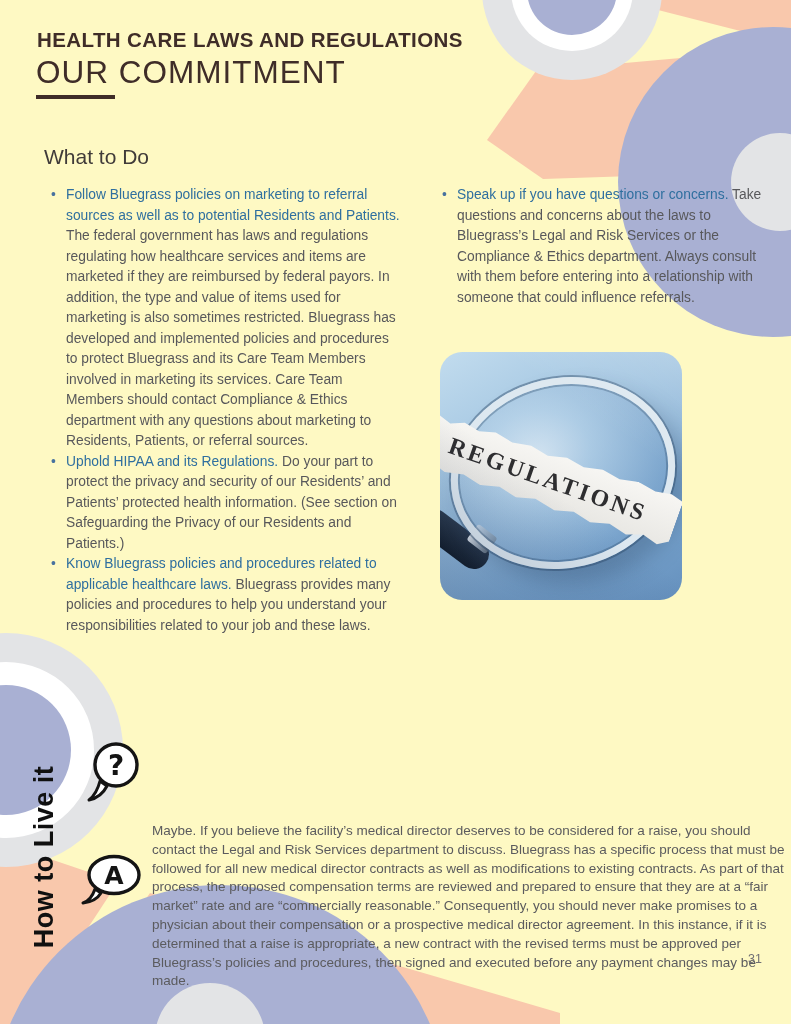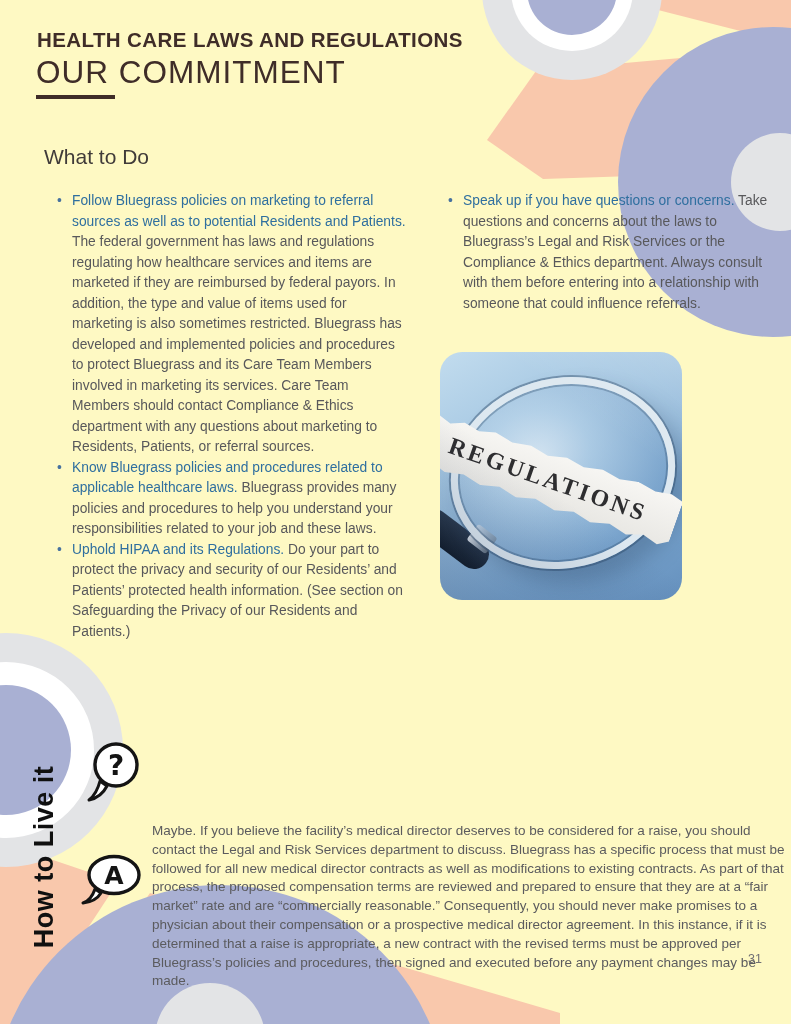--- a/index.html
+++ b/index.html
@@ -12,21 +12,21 @@
            letter-spacing:.4px;color:#3f2d28;z-index:2;}
   .title{position:absolute;left:36px;top:54px;font-size:31.5px;font-weight:500;
          letter-spacing:1px;color:#3f2d28;z-index:2;margin:0;}
   .title-underline{position:absolute;left:36px;top:95px;width:79px;height:4px;
          background:#3f2d28;z-index:2;}
 
   .what-heading{position:absolute;left:44px;top:145px;font-size:21px;font-weight:500;
          color:#403b39;margin:0;z-index:2;}
 
   
-  .col{position:absolute;top:181px;margin:10px;padding:0;list-style:none;z-index:2;
+  .col{position:absolute;top:181px;margin:4px;padding:0;list-style:none;z-index:2;
        font-size:13.8px;line-height:20.5px;}
   .col.left{left:45px;width:354px;}
   .col.right{left:436px;width:336px;}
   .col li{position:relative;padding-left:17px;}
   .col li::before{content:"\2022";position:absolute;left:2px;top:0;color:#47729f;}
   .lead{color:#2f6f9f;}
   .bodytxt{color:#58585b;}
 
   
   .photo{position:absolute;left:440px;top:352px;width:242px;height:248px;margin:0;
@@ -98,22 +98,22 @@
   </svg>
 
   <div class="eyebrow">HEALTH CARE LAWS AND REGULATIONS</div>
   <h1 class="title"><span>OUR</span> <span>COMMITMENT</span></h1>
   <div class="title-underline"></div>
 
   <h2 class="what-heading">What to Do</h2>
 
   <ul class="col left">
     <li><span class="lead">Follow Bluegrass policies on marketing to referral sources as well as to potential Residents and Patients.</span> <span class="bodytxt">The federal government has laws and regulations regulating how healthcare services and items are marketed if they are reimbursed by federal payors. In addition, the type and value of items used for marketing is also sometimes restricted. Bluegrass has developed and implemented policies and procedures to protect Bluegrass and its Care Team Members involved in marketing its services. Care Team Members should contact Compliance &amp; Ethics department with any questions about marketing to Residents, Patients, or referral sources.</span></li>
+    <li><span class="lead">Uphold HIPAA and its Regulations.</span> <span class="bodytxt">Do your part to protect the privacy and security of our Residents’ and Patients’ protected health information. (See section on Safeguarding the Privacy of our Residents and Patients.)</span></li>
     <li><span class="lead">Know Bluegrass policies and procedures related to applicable healthcare laws.</span> <span class="bodytxt">Bluegrass provides many policies and procedures to help you understand your responsibilities related to your job and these laws.</span></li>
-    <li><span class="lead">Uphold HIPAA and its Regulations.</span> <span class="bodytxt">Do your part to protect the privacy and security of our Residents’ and Patients’ protected health information. (See section on Safeguarding the Privacy of our Residents and Patients.)</span></li>
   </ul>
 
   <ul class="col right">
     <li><span class="lead">Speak up if you have questions or concerns.</span> <span class="bodytxt">Take questions and concerns about the laws to Bluegrass’s Legal and Risk Services or the Compliance &amp; Ethics department. Always consult with them before entering into a relationship with someone that could influence referrals.</span></li>
   </ul>
 
   <figure class="photo">
     <div class="handle"></div>
     <div class="ferrule"></div>
     <div class="lens"></div>

